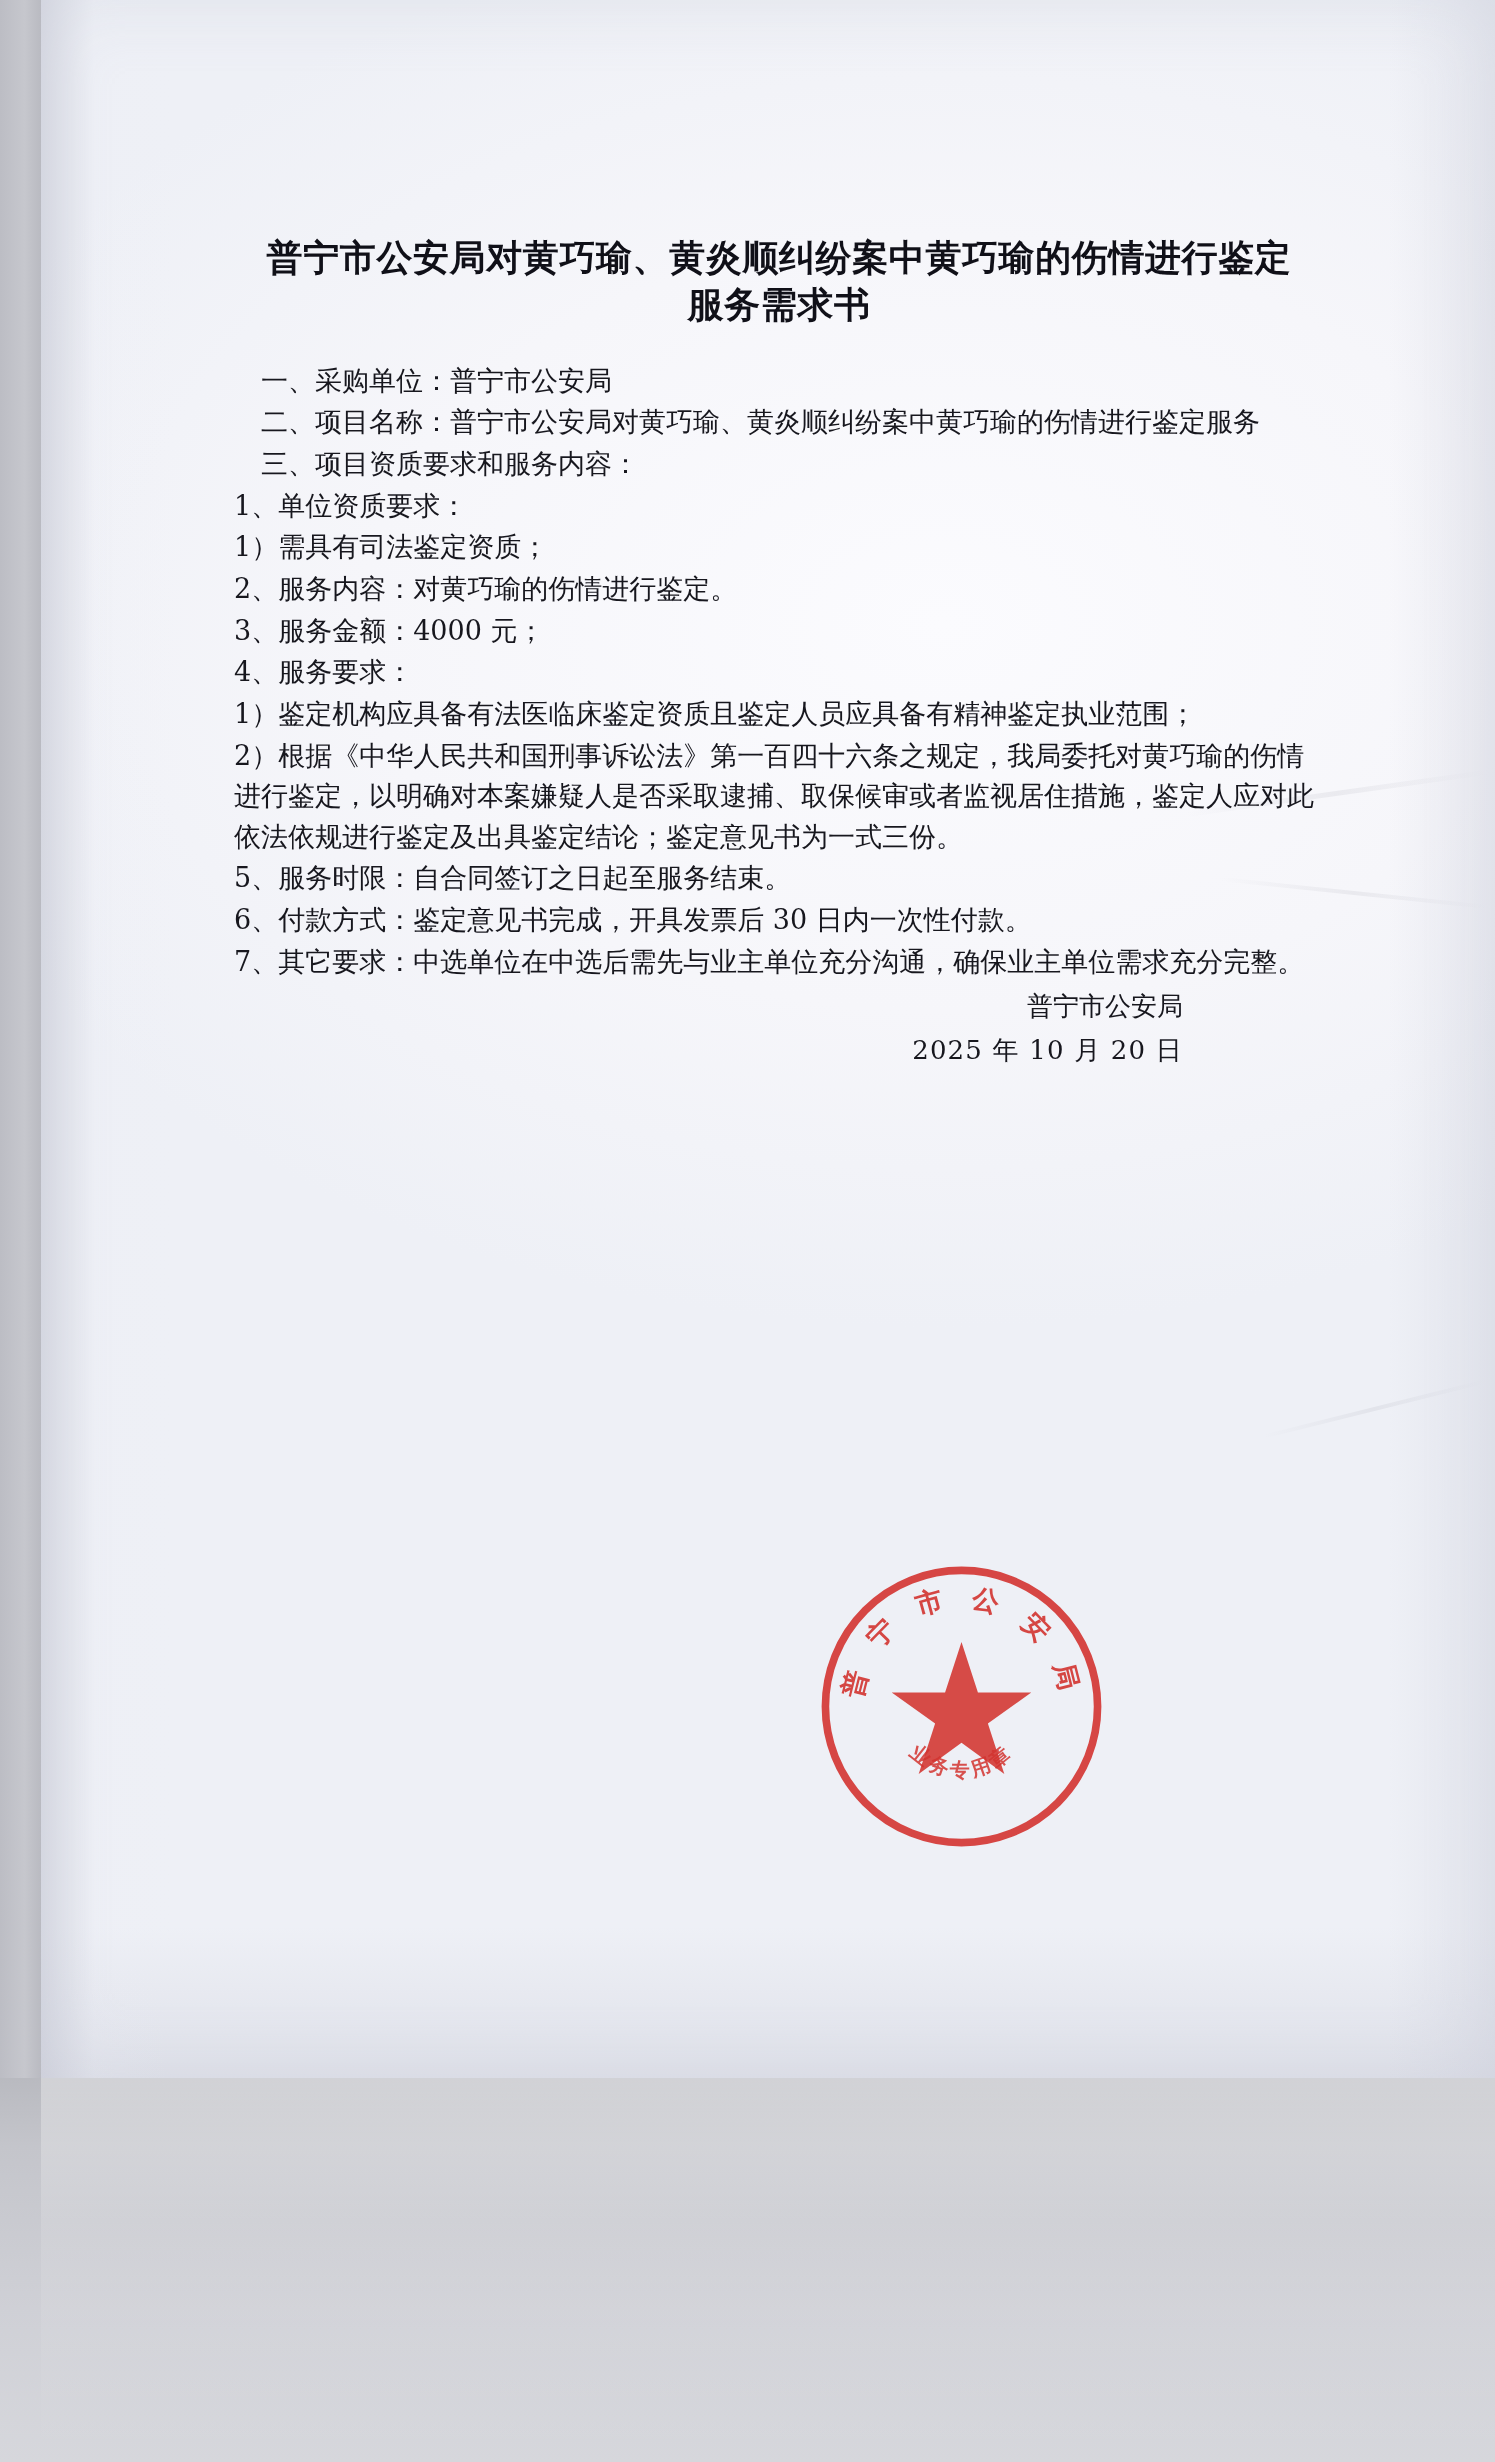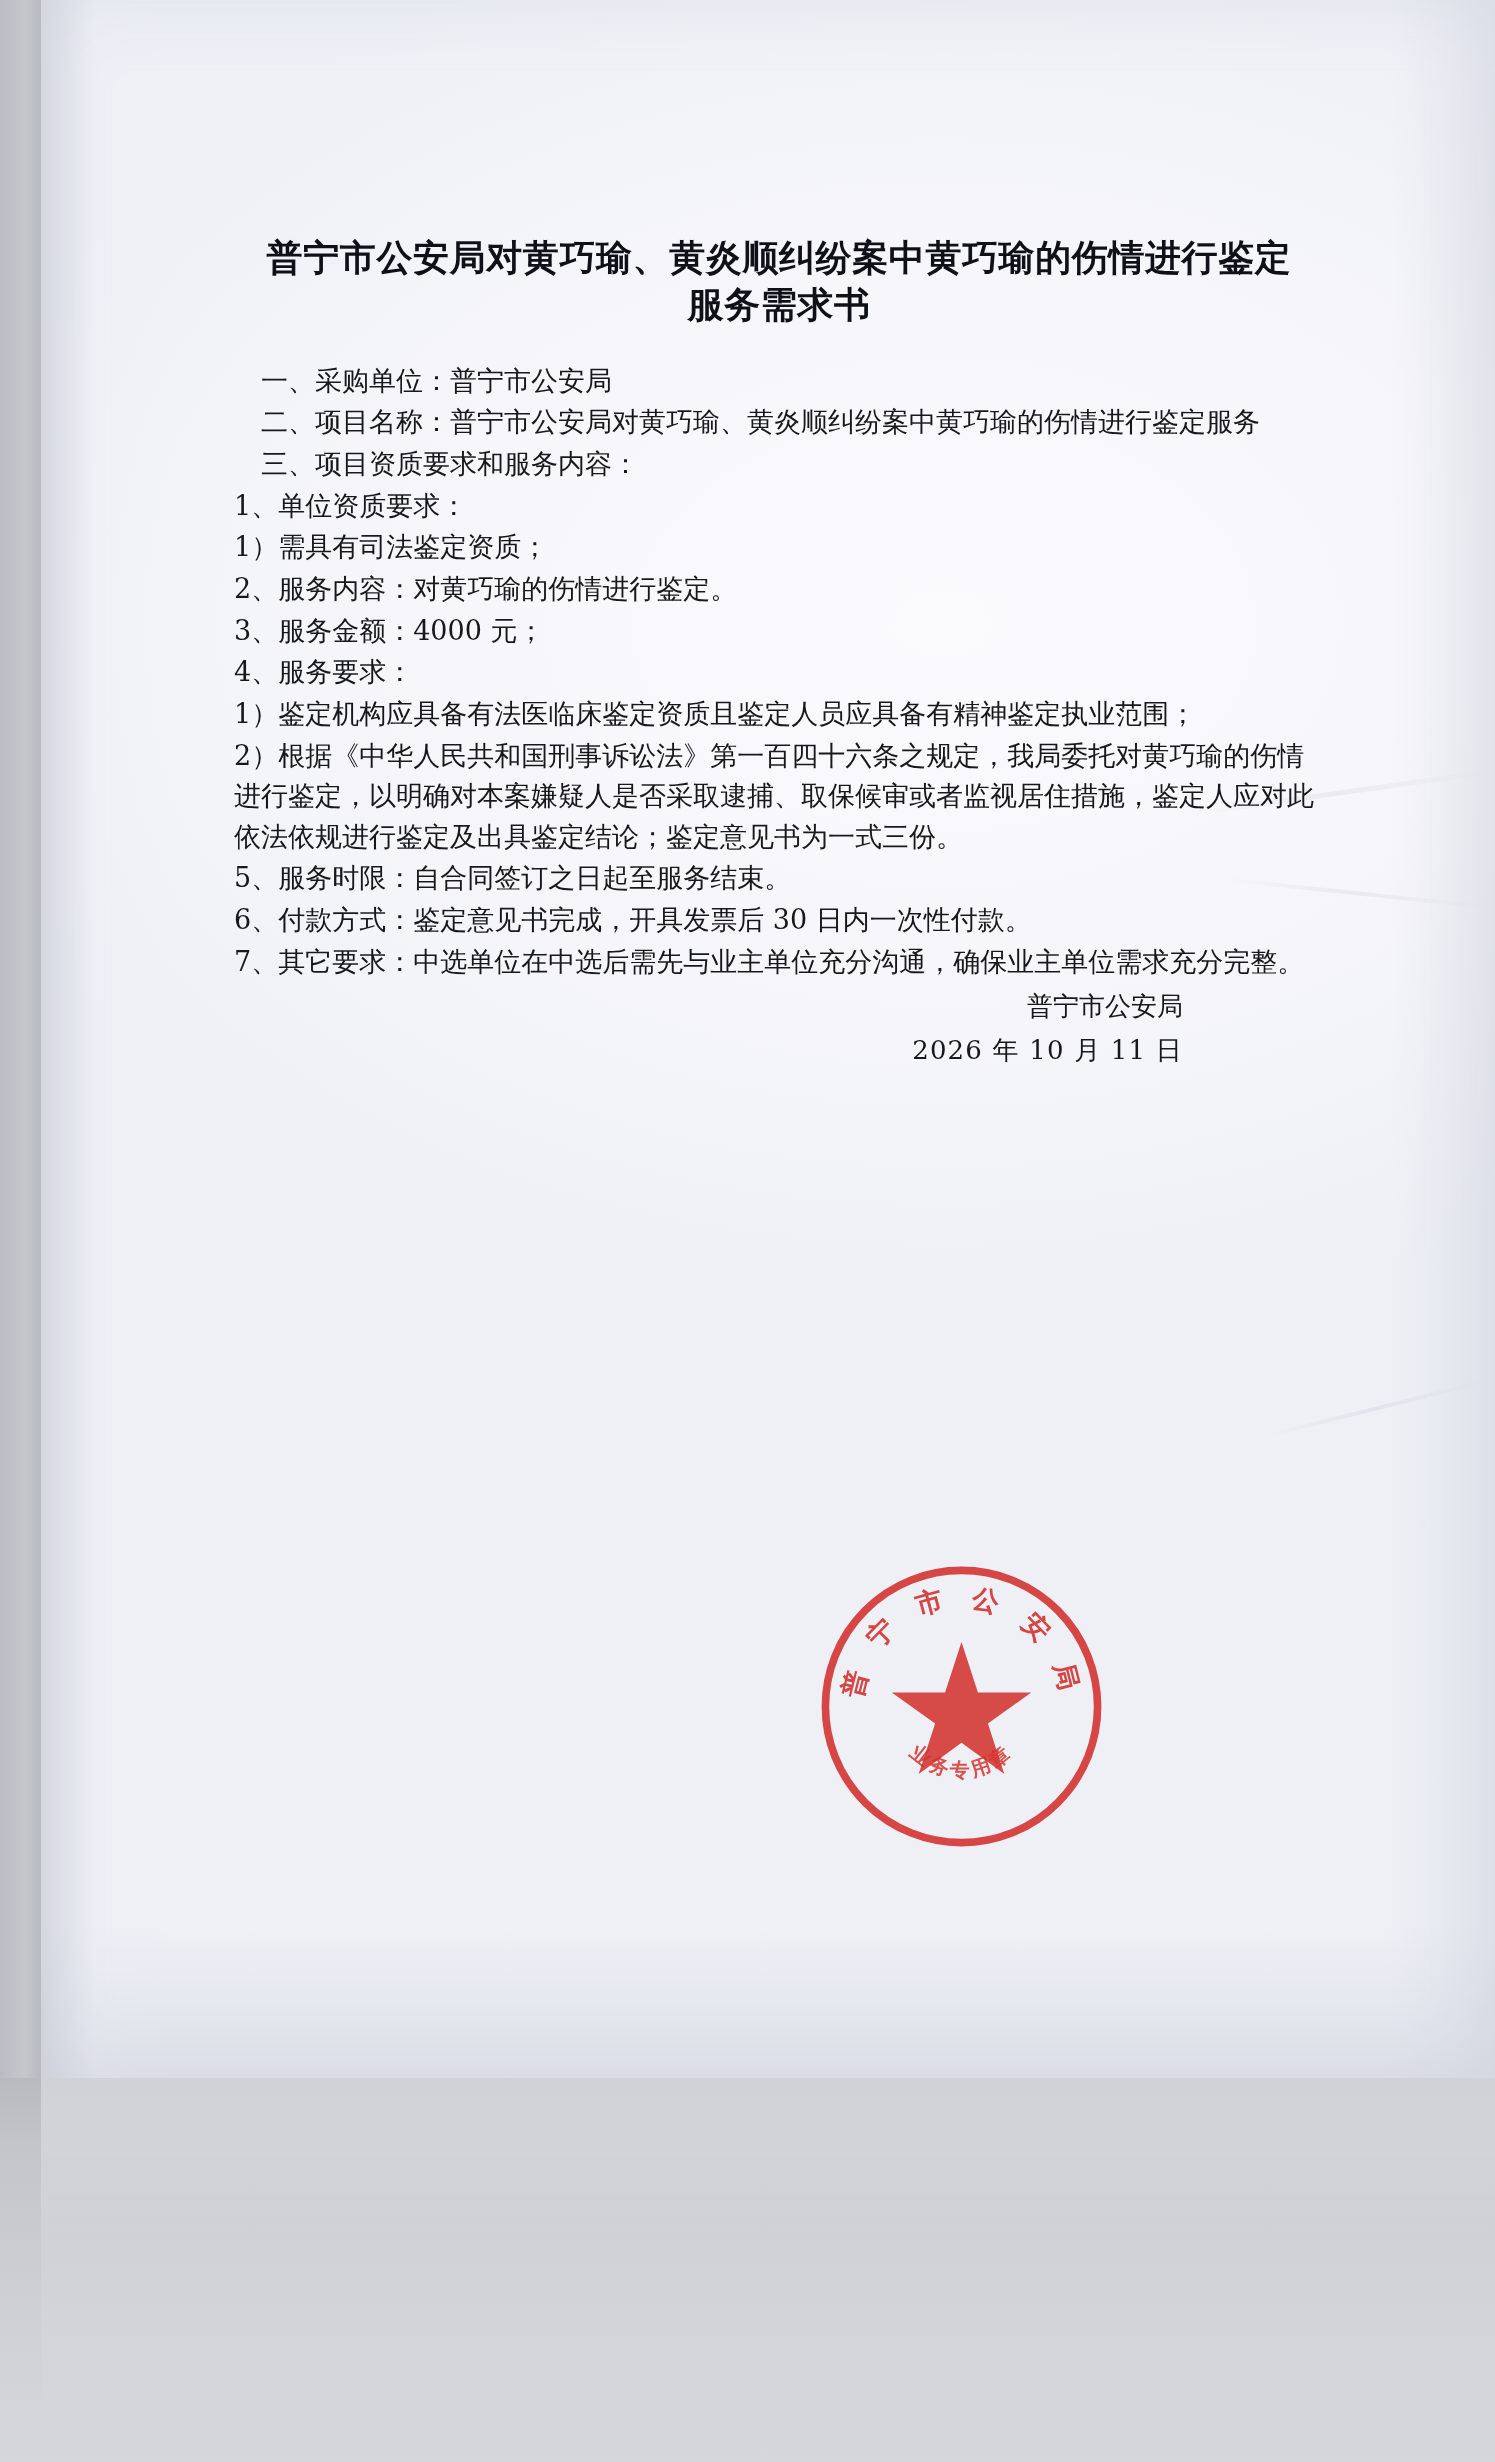--- a/index.html
+++ b/index.html
@@ -168,21 +168,21 @@
         <p class="p">4、服务要求：</p>
         <p class="p">1）鉴定机构应具备有法医临床鉴定资质且鉴定人员应具备有精神鉴定执业范围；</p>
         <p class="p">2）根据《中华人民共和国刑事诉讼法》第一百四十六条之规定，我局委托对黄巧瑜的伤情进行鉴定，以明确对本案嫌疑人是否采取逮捕、取保候审或者监视居住措施，鉴定人应对此依法依规进行鉴定及出具鉴定结论；鉴定意见书为一式三份。</p>
         <p class="p">5、服务时限：自合同签订之日起至服务结束。</p>
         <p class="p">6、付款方式：鉴定意见书完成，开具发票后 30 日内一次性付款。</p>
         <p class="p">7、其它要求：中选单位在中选后需先与业主单位充分沟通，确保业主单位需求充分完整。</p>
       </div>
 
       <div class="sign">
         <div class="line1">普宁市公安局</div>
-        <div class="line2">2026 年 10 月 11 日</div>
+        <div class="line2">2025 年 10 月 20 日</div>
       </div>
 
     </div>
 
     <div id="seal">
       <svg width="305" height="305" viewBox="0 0 520 520" xmlns="http://www.w3.org/2000/svg">
         <defs>
           <path id="sealTopArc" d="M 90,260 A 170,170 0 0 1 430,260" fill="none"></path>
           <path id="sealBotArc" d="M 140,260 A 120,120 0 0 0 380,260" fill="none"></path>
         </defs>

